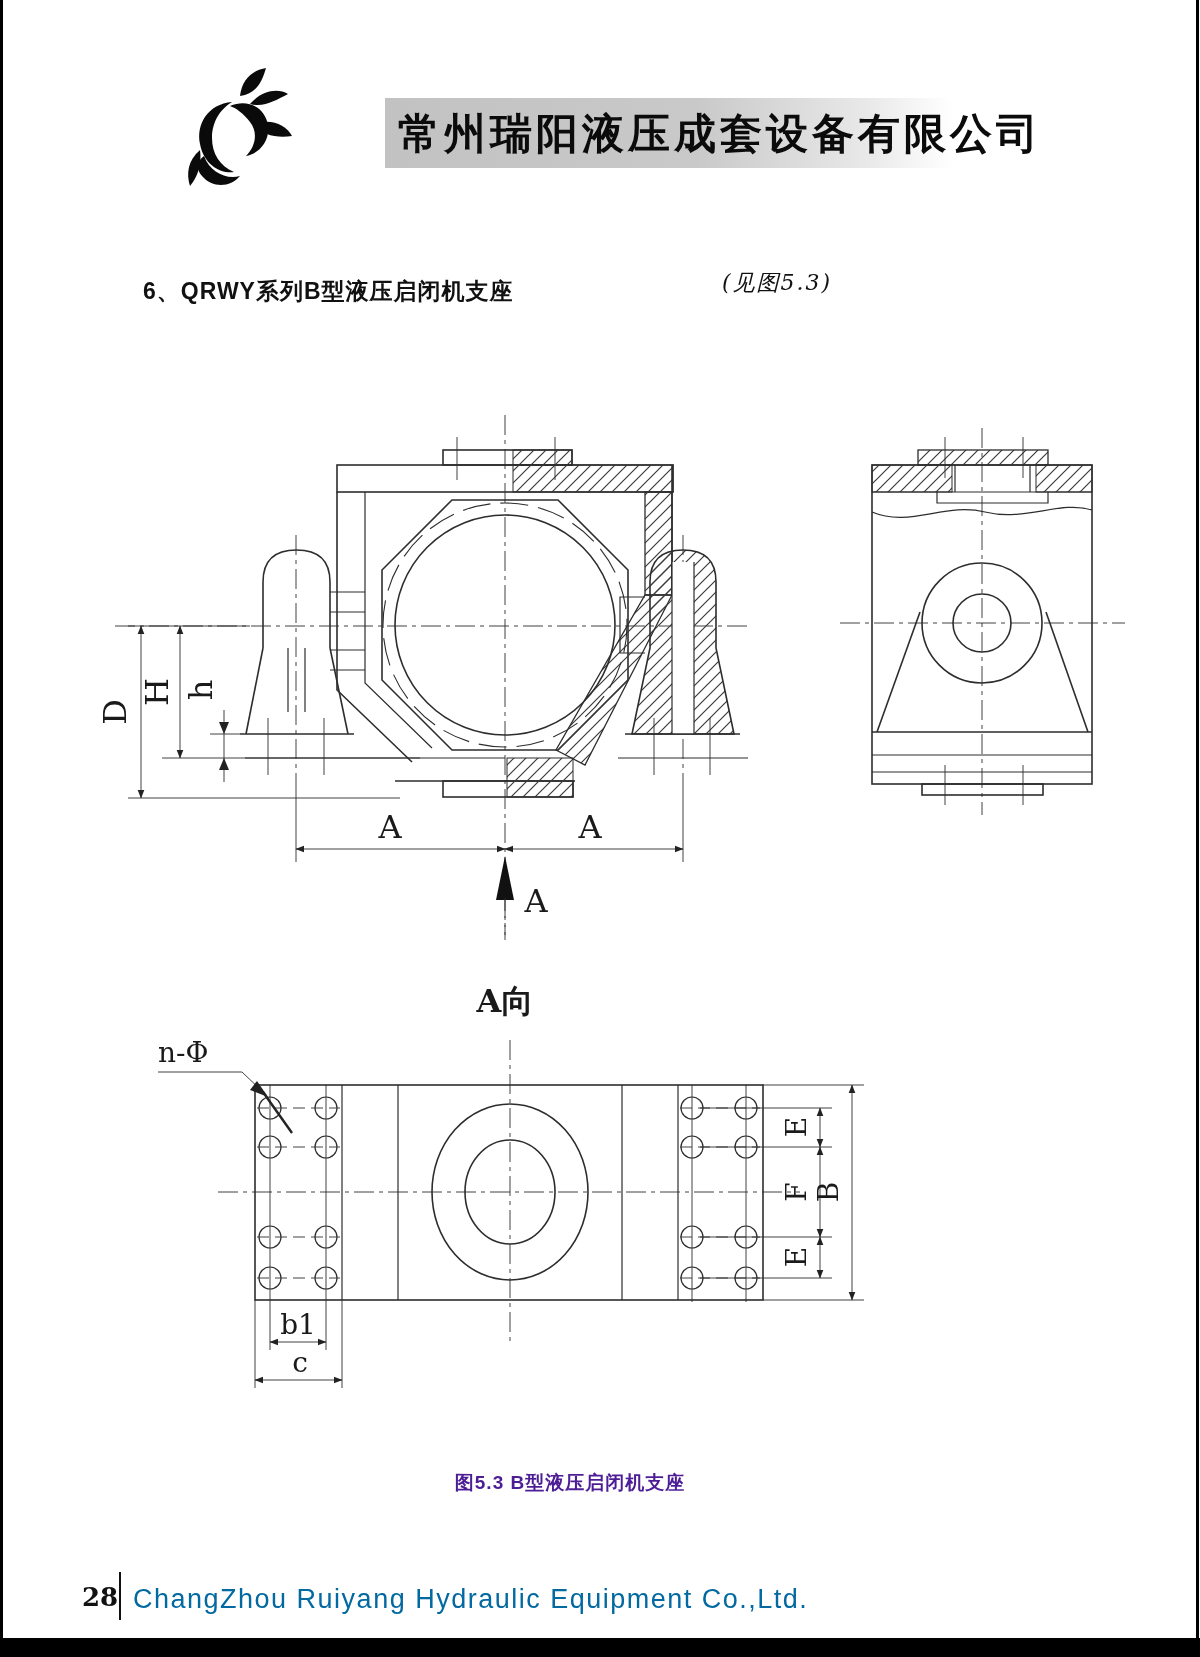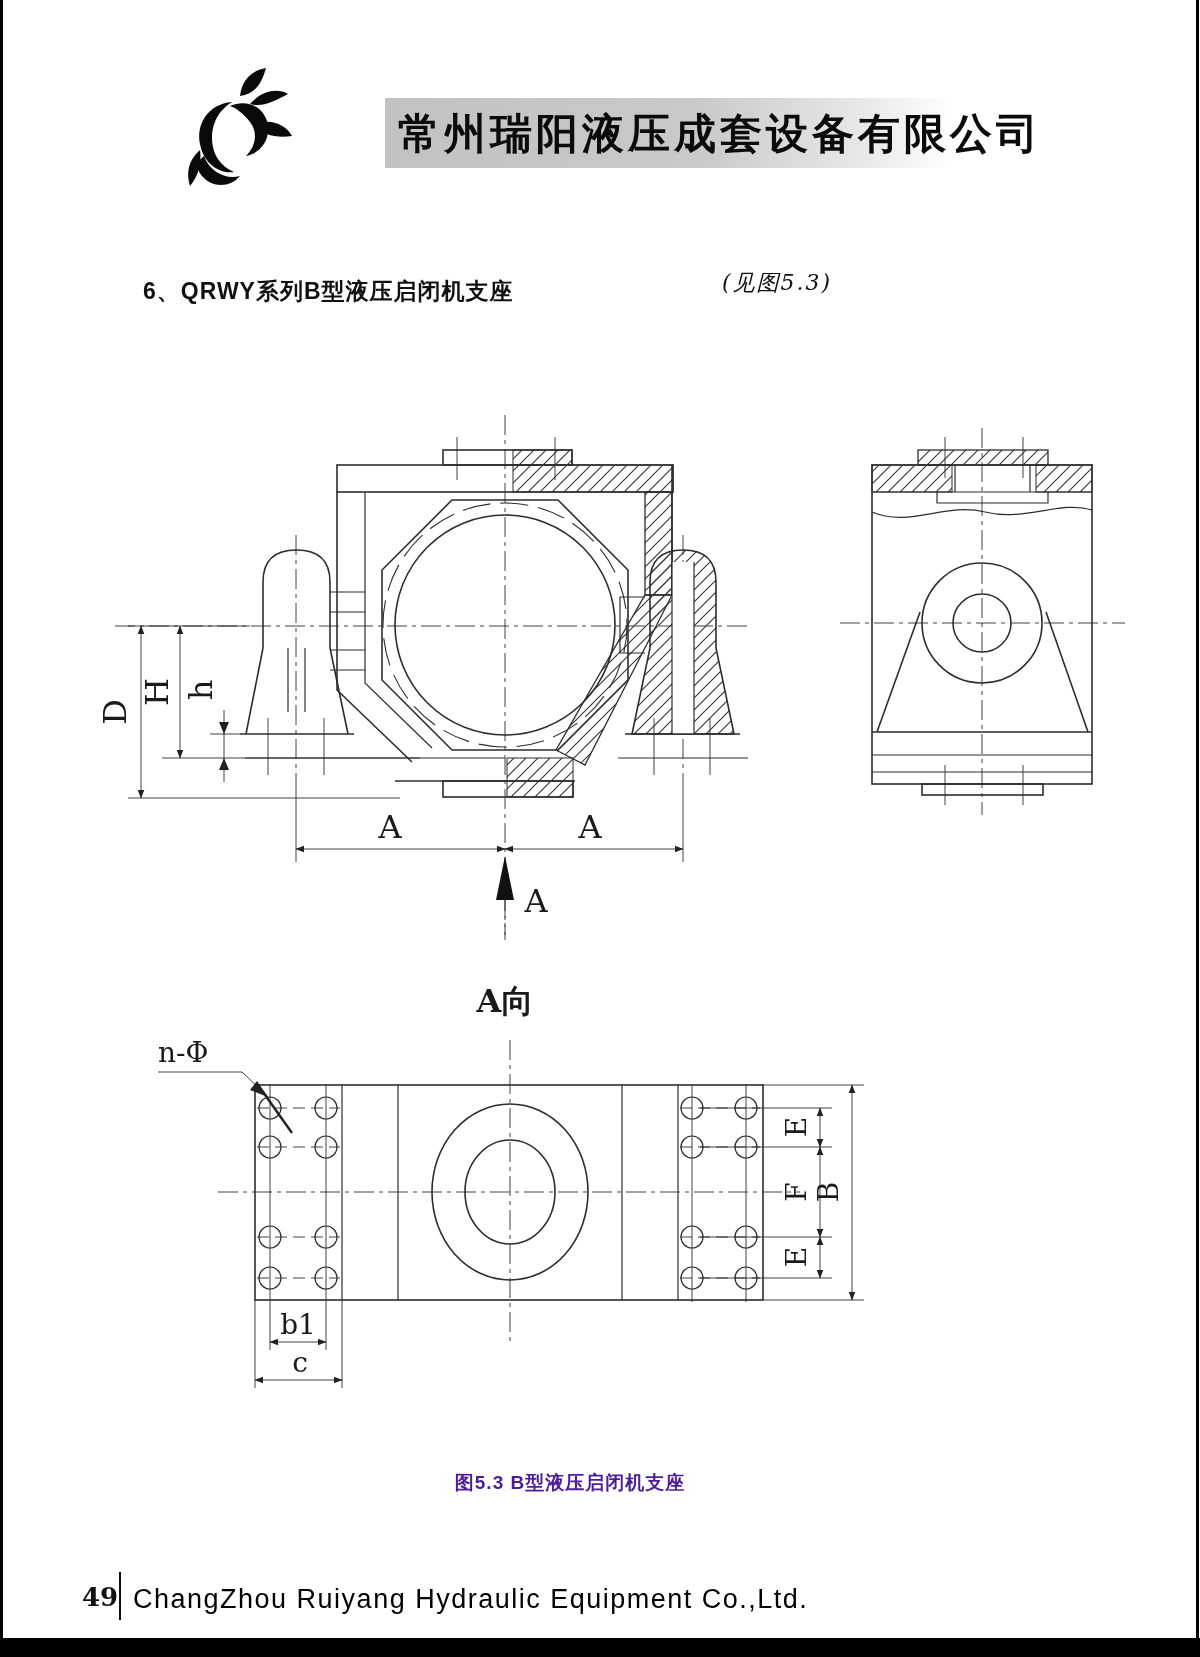--- a/index.html
+++ b/index.html
@@ -17,21 +17,21 @@
           font-family:"DejaVu Serif",serif;font-weight:bold;font-size:42px;line-height:60px;
           letter-spacing:4px;color:#0b0b0b;white-space:nowrap;}
   
   #sec-title{left:143px;top:252px;font-weight:bold;font-size:23px;color:#111;letter-spacing:1px;margin-top:24px;}
   #sec-ref{left:722px;top:268px;font-family:"DejaVu Serif",serif;font-size:22px;color:#111;letter-spacing:2px;font-style:italic;}
   
   #fig-caption{left:320px;top:1442px;width:500px;text-align:center;
           font-weight:bold;font-size:19px;color:#4c1d95;letter-spacing:1px;margin-top:28px;}
   #footer-page{left:82px;top:1582px;font-family:"DejaVu Serif",serif;font-weight:bold;font-size:26px;color:#111;}
   #footer-divider{left:119px;top:1572px;width:2px;height:48px;background:#111;}
-  #footer-company{left:133px;top:1584px;font-size:27px;color:#000000;letter-spacing:1.5px;}
+  #footer-company{left:133px;top:1584px;font-size:27px;color:#0369a1;letter-spacing:1.5px;}
   svg text{font-family:"DejaVu Serif",serif;fill:#1a1a1a;}
   .o{stroke:#2d2d2d;stroke-width:1.6;fill:none;}
   .m{stroke:#2d2d2d;stroke-width:1.2;fill:none;}
   .t1{stroke:#2d2d2d;stroke-width:0.9;fill:none;}
   .cl{stroke:#2d2d2d;stroke-width:0.9;fill:none;stroke-dasharray:20 5 4 5;}
   .hd{stroke:#2d2d2d;stroke-width:0.9;fill:none;stroke-dasharray:12 6;}
   .dim{font-size:32px;}
   .dims{font-size:28px;}
 </style>
 </head>
@@ -245,16 +245,16 @@
     <line class="t1" x1="255" y1="1300" x2="255" y2="1388"></line>
     <line class="t1" x1="342" y1="1300" x2="342" y2="1388"></line>
     <line class="t1" x1="270" y1="1342" x2="326" y2="1342" marker-start="url(#ar)" marker-end="url(#ar)"></line>
     <line class="t1" x1="255" y1="1380" x2="342" y2="1380" marker-start="url(#ar)" marker-end="url(#ar)"></line>
     <text class="dims" text-anchor="middle" x="298" y="1334">b1</text>
     <text class="dims" text-anchor="middle" x="300" y="1372">c</text>
   </svg>
 
   <div class="abs" id="fig-caption">图5.3 B型液压启闭机支座</div>
 
-  <div class="abs" id="footer-page">49</div>
+  <div class="abs" id="footer-page">28</div>
   <div class="abs" id="footer-divider"></div>
   <div class="abs" id="footer-company">ChangZhou Ruiyang Hydraulic Equipment Co.,Ltd.</div>
 </div>
 
 </body></html>

